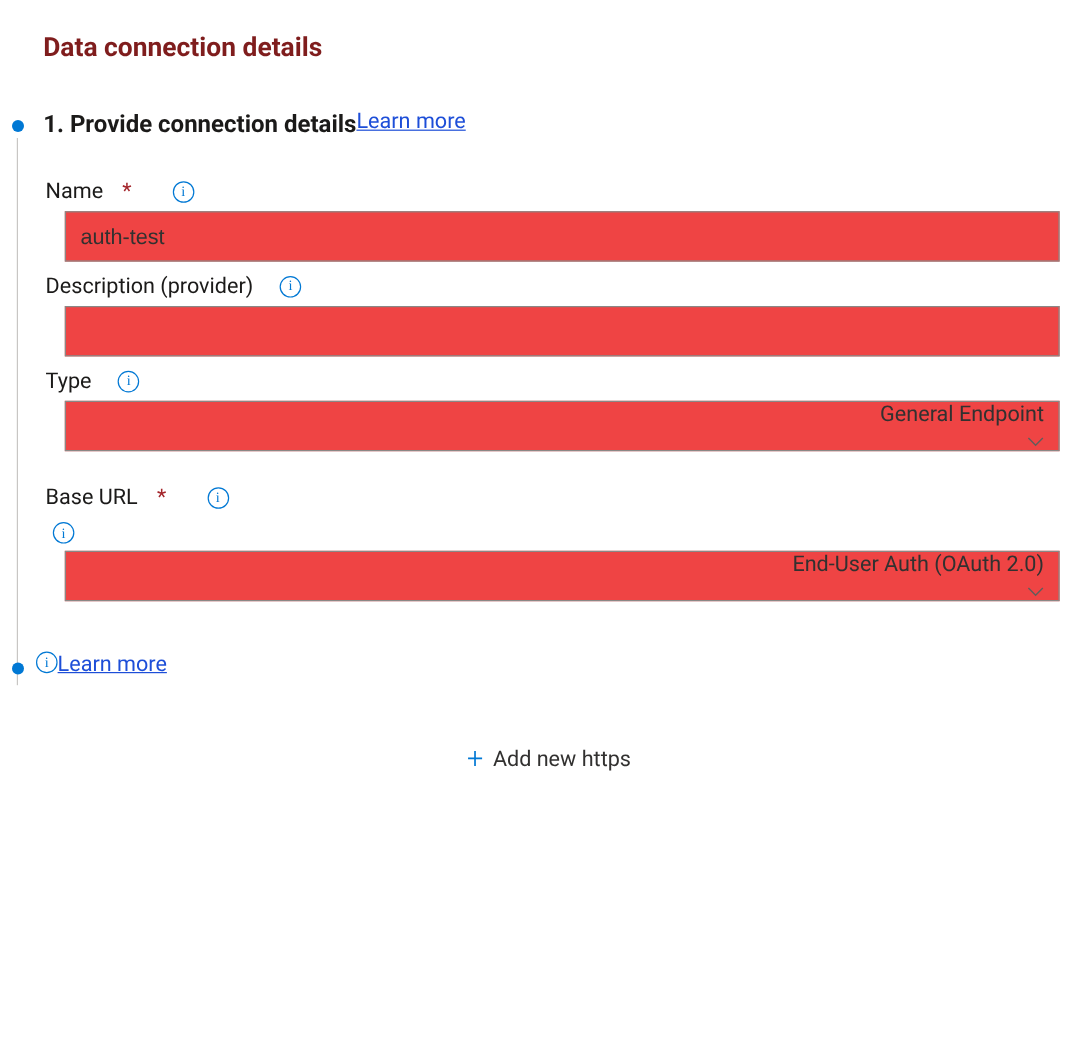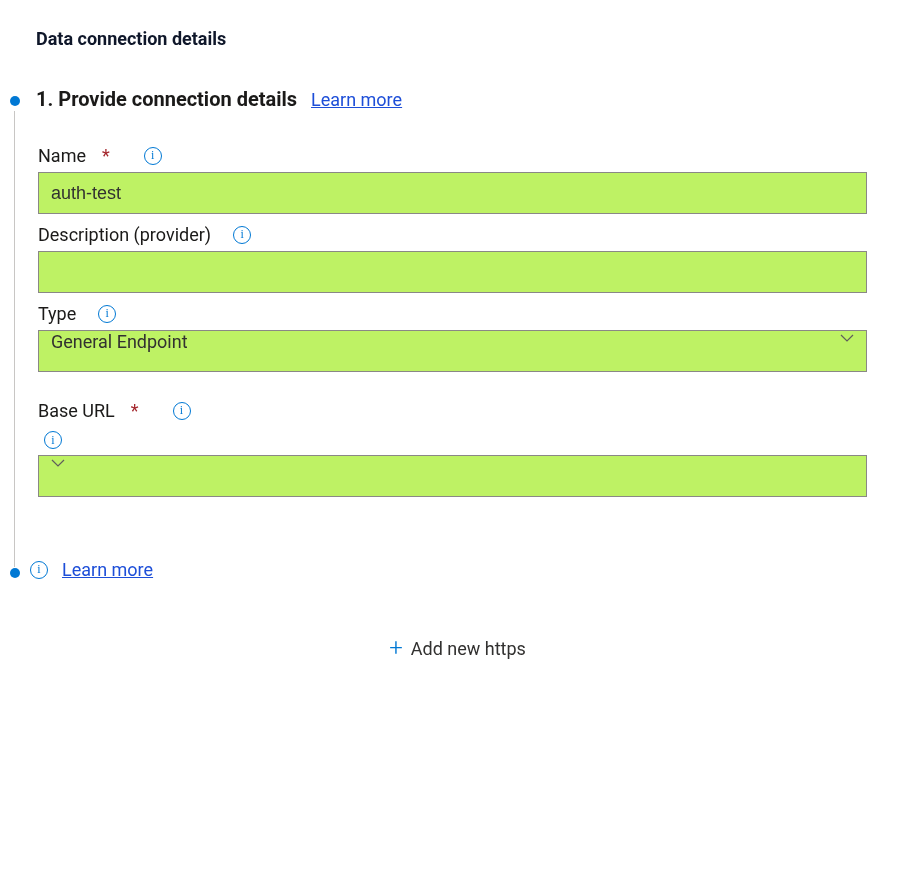--- a/index.html
+++ b/index.html
@@ -9,24 +9,24 @@
     font-family: "Segoe UI", -apple-system, BlinkMacSystemFont, Roboto, "Helvetica Neue", Arial, sans-serif;
     font-size: 14px;
     color: #323130;
     background: #fff;
     width: 899px;
   }
   .page {
     padding: 28px 20px 30px 36px;
   }
   .page-title {
-    font-size: 18px;
+    font-size: 22px;
     font-weight: 700;
     margin: 0 0 38px 0;
-    color: #0f172a;
+    color: #7f1d1d;
   }
 
   .steps {
     position: relative;
     margin-left: -22px;
   }
   .step {
     position: relative;
     padding-left: 22px;
   }
@@ -46,24 +46,21 @@
     left: 0px;
     top: 24px;
     bottom: -28px;
     width: 1px;
     background: #c8c6c4;
   }
   .step-last::after { display: none; }
 
   .step-header {
     display: flex;
-    align-items: center;
-    gap: 14px;
     margin-bottom: 34px;
-    margin-top: 20px;
   }
   .step-title {
     font-size: 20px;
     font-weight: 700;
     color: #1b1a19;
   }
   .learn-link {
     color: #1d4ed8;
     text-decoration: underline;
     font-size: 18px;
@@ -106,29 +103,31 @@
   }
   .info-ml { margin-left: 18px; }
 
   .text-input, .select-box {
     width: 100%;
     height: 42px;
     border: 1px solid #8a8886;
     padding: 0 12px;
     font-size: 18px;
     color: #323130;
-    background: #bef264;
+    background: #ef4444;
     outline: none;
+    margin-left: 16px;
   }
 
   .select-box {
     display: flex;
-    align-items: flex-start;
+    align-items: flex-end;
     justify-content: space-between;
     cursor: pointer;
+    flex-direction: column;
   }
   .chevron {
     width: 14px;
     height: 14px;
     flex: 0 0 auto;
   }
   .chevron svg { display: block; }
 
   .spacer-md { height: 18px; }
 
@@ -205,20 +204,21 @@
             <span class="req">*</span>
             <span class="info-icon info-ml">i</span>
           </div>
         </div>
 
         <div class="field">
           <div class="field-label-row">
             <span class="info-icon">i</span>
           </div>
           <div class="select-box">
+            <span>End-User Auth (OAuth 2.0)</span>
             <span class="chevron">
               <svg viewBox="0 0 14 14" width="14" height="14">
                   <path d="M1 4 L7 10 L13 4" fill="none" stroke="#605e5c" stroke-width="1.2"></path>
                 </svg>
             </span>
           </div>
         </div>
 
         <div style="height:32px;"></div>
       </div>

